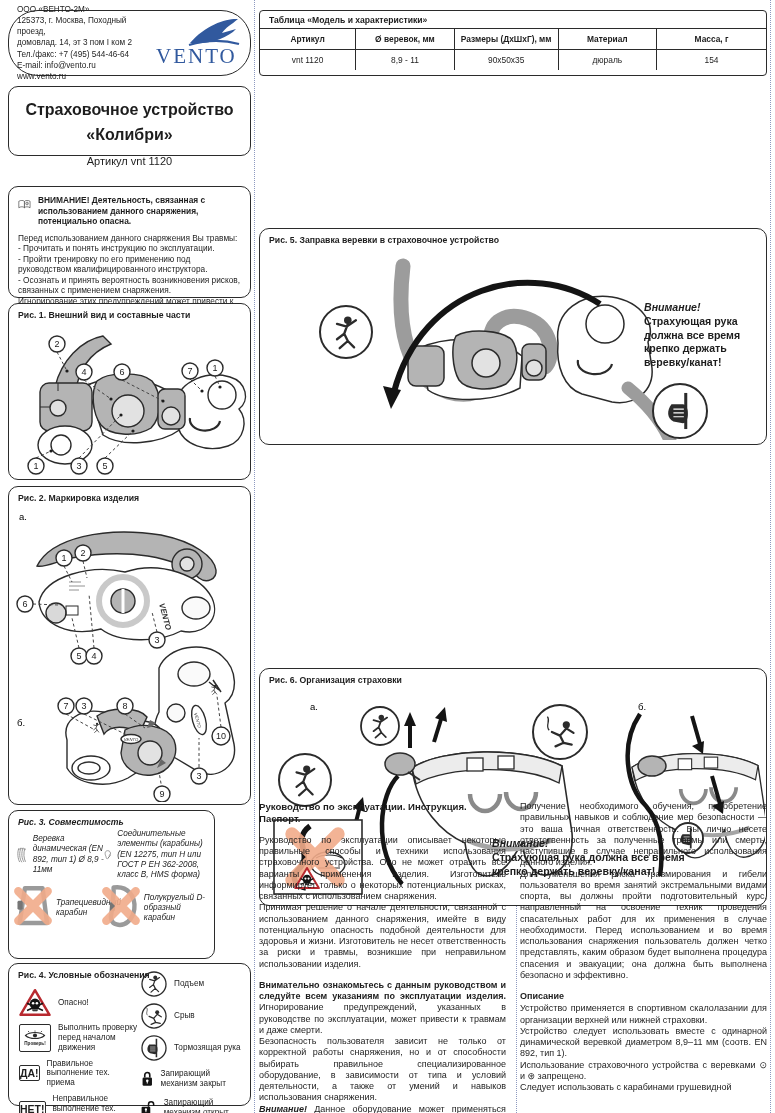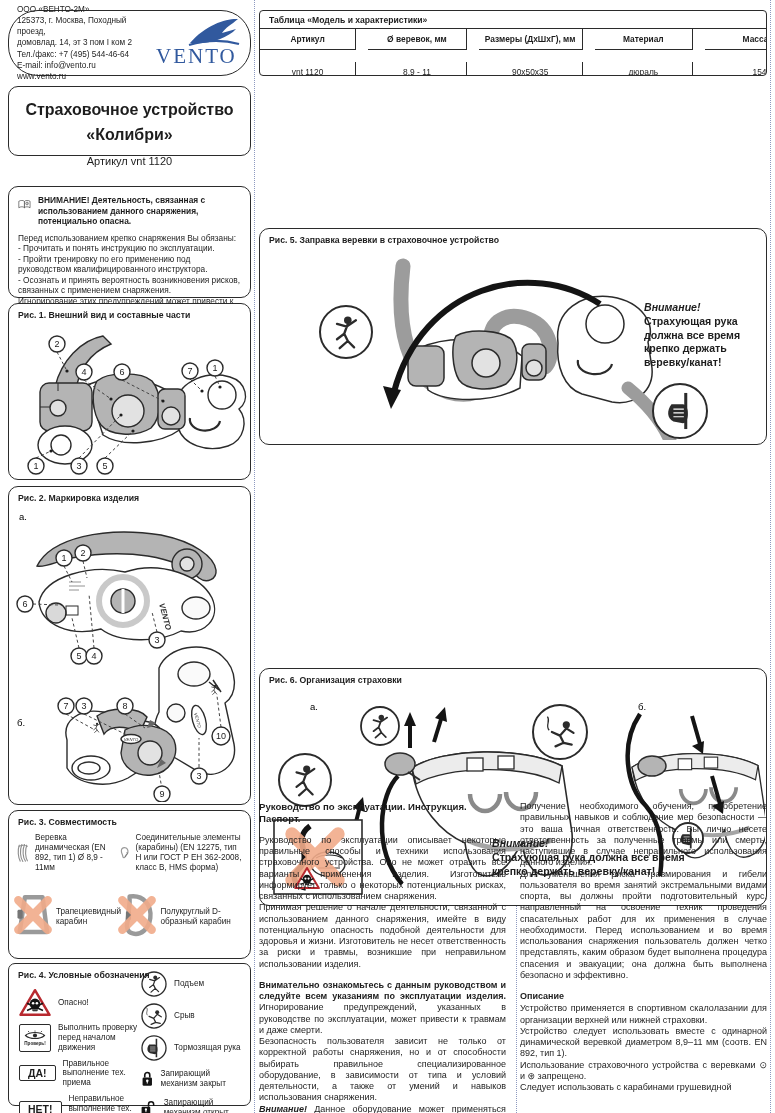--- a/index.html
+++ b/index.html
@@ -15,51 +15,51 @@
   #company-box { display:flex; align-items:center; padding:5px 8px; }
   .cotext { font-size:8.2px; line-height:1.36; flex:1; }
   .logo-wrap { position:relative; width:86px; height:52px; }
   .logo-swoosh { position:absolute; top:0; right:2px; }
   .logo-text { position:absolute; bottom:0; left:0; font-family:"Liberation Serif", serif;
                font-size:21px; color:#31599e; letter-spacing:2px; }
 
   
   #spec-table-box { border-radius:4px; overflow:hidden; }
   .spec-title { font-size:8.6px; font-weight:bold; padding:4px 9px 3px; border-bottom:1.4px solid #2b2b2b; }
-  .spec-grid { display:grid; grid-template-columns:19% 19.5% 20.5% 19.5% 21.5%;gap:12px; }
+  .spec-grid { display:grid; grid-template-columns:19% 19.5% 20.5% 19.5% 21.5%; }
   .spec-grid > div { font-size:8.4px; text-align:center; padding:5px 2px; border-right:1.4px solid #2b2b2b; }
   .spec-grid > div.last { border-right:none; }
   .spec-grid > div.hdr { font-weight:bold; border-bottom:1.4px solid #2b2b2b; }
 
   
   #title-box { text-align:center; padding-top:11px; }
   .t1 { font-size:16px; font-weight:bold; line-height:1.55; }
   .art { font-size:11px; margin-top:7px; }
 
   
   #attention-box { padding:8px 9px; }
   .attn-head { display:flex; gap:7px; align-items:flex-start; font-size:8.4px; font-weight:bold; line-height:1.25; }
   .attn-lines { margin-top:6px; font-size:8.3px; line-height:1.27; }
 
   
-  .fig3-grid { display:grid; grid-template-columns:46% 54%; padding:1px 7px; row-gap:15px; }
+  .fig3-grid { display:grid; grid-template-columns:46% 54%; padding:1px 7px; row-gap:3px; }
   .fig3-cell { display:flex; gap:6px; align-items:center; }
   .fig3-cell .lbl { font-size:8.2px; line-height:1.25; }
   .xwrap { position:relative; }
   .xover { position:absolute; left:-4px; top:2px; }
 
   
-  #fig4-box { position:relative;border-radius:7px; }
+  #fig4-box { position:relative; }
   #fig4-title { position:absolute; left:9px; top:6px; font-weight:bold; font-size:8.7px; }
   .fig4-colL { position:absolute; left:10px; top:24px; width:118px; }
   .fig4-colR { position:absolute; left:132px; top:7px; width:106px; }
   .f4row { display:flex; gap:7px; align-items:center; margin-bottom:6px; }
   .f4row .lbl { font-size:8.2px; line-height:1.2; }
   .yesno { border:1.6px solid #2b2b2b; border-radius:2px; font-weight:bold; font-size:10.5px;
-           padding:1px 8px; background:#fff; flex:none; }
+           padding:1px 0; background:#fff; flex:none; }
   .chkbox { width:32px; height:28px; border:1.4px solid #2b2b2b; border-radius:2px; flex:none;
             display:flex; flex-direction:column; align-items:center; justify-content:center; background:#fff; }
   .chkbox .t { font-size:4.6px; font-weight:bold; }
 
   
   .figrel { position:relative; }
   .warn { position:absolute; font-size:10.6px; font-weight:bold; line-height:1.3; }
   .warn .wh { font-style:italic; }
 
   
@@ -194,21 +194,21 @@
   </div>
 
   <div class="box" id="attention-box" style="left:8px; top:186px; width:243px; height:112px;">
     <div class="attn-head">
       <svg width="27" height="19" viewBox="0 0 32 22">
           <use href="#sym-book"></use>
         </svg>
       <span>ВНИМАНИЕ! Деятельность, связанная с использованием данного снаряжения, потенциально опасна.</span>
     </div>
     <div class="attn-lines">
-      <div>Перед использованием крепко снаряжения Вы обязаны:</div>
+      <div>Перед использованием данного снаряжения Вы травмы:</div>
       <div>- Прочитать и понять инструкцию по эксплуатации.</div>
       <div>- Пройти тренировку по его применению под руководством квалифицированного инструктора.</div>
       <div>- Осознать и принять вероятность возникновения рисков, связанных с применением снаряжения.</div>
       <div>Игнорирование этих предупреждений может привести к серьезным травмам или даже смерти.</div>
     </div>
   </div>
 
   <div class="box" style="left:8px; top:303px; width:243px; height:177px;">
     <div class="figtitle">Рис. 1. Внешний вид и составные части</div>
     <svg width="240" height="156" viewBox="0 0 240 156">
@@ -349,21 +349,21 @@
         <circle cx="212" cy="232" r="9" fill="#fff" stroke="#2b2b2b" stroke-width="1.4"></circle>
           <text x="212" y="235">10</text>
         <circle cx="190" cy="272" r="8" fill="#fff" stroke="#2b2b2b" stroke-width="1.4"></circle>
           <text x="190" y="275">3</text>
         <circle cx="153" cy="290" r="8" fill="#fff" stroke="#2b2b2b" stroke-width="1.4"></circle>
           <text x="153" y="293">9</text>
       </g>
     </svg>
   </div>
 
-  <div class="box" style="left:8px; top:810px; width:243px; height:149px;">
+  <div class="box" style="left:8px; top:810px; width:207px; height:149px;font-style:italic;">
     <div class="figtitle">Рис. 3. Совместимость</div>
     <div class="fig3-grid">
       <div class="fig3-cell">
         <svg width="30" height="46" viewBox="0 0 40 60">
             <use href="#sym-rope"></use>
           </svg>
         <span class="lbl">Веревка динамическая (EN 892, тип 1) Ø 8,9 - 11мм</span>
       </div>
       <div class="fig3-cell">
         <svg width="34" height="48" viewBox="0 0 46 64">

